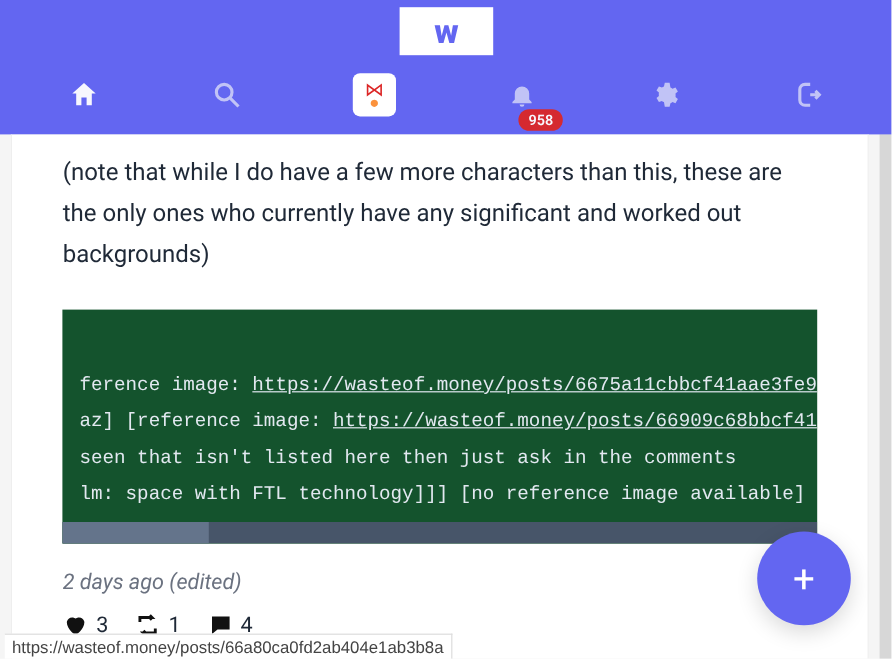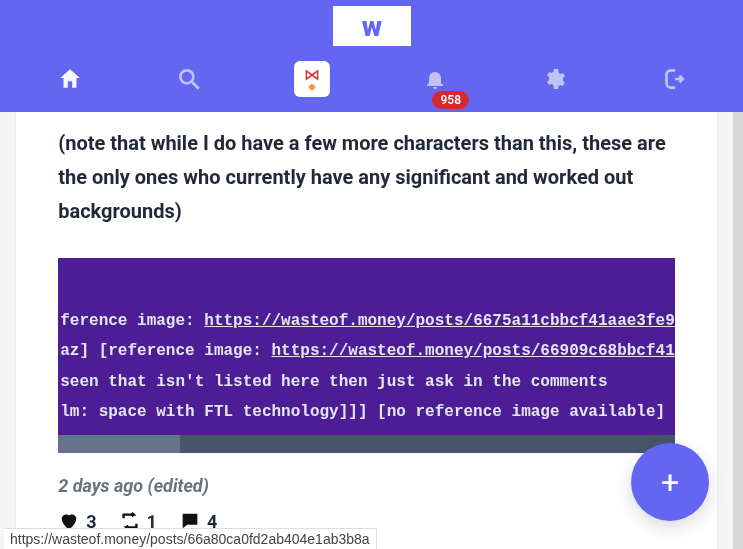--- a/index.html
+++ b/index.html
@@ -89,21 +89,20 @@
 }
 .content-wrap {
   position: absolute;
   top: 112px;
   left: 0;
   right: 10px;
   bottom: 0;
   overflow: hidden;
   display: flex;
   justify-content: center;
-  font-weight: bold;
 }
 .main-scrollbar {
   position: absolute;
   right: 0;
   top: 0;
   width: 10px;
   height: 100%;
   background: rgba(0,0,0,0.12);
 }
 .post-card {
@@ -115,30 +114,30 @@
   border-right: 1px solid #eee;
 }
 .post-note {
   font-size: 20px;
   color: #1f2937;
   line-height: 1.7;
   padding-top: 14px;
 }
 .code-block {
   margin-top: 30px;
-  background: #4c1d95;
+  background: #14532d;
   color: #e2e8f0;
   font-family: "Courier New", monospace;
   font-size: 16px;
   line-height: 1.9;
   height: 195px;
   position: relative;
   overflow: hidden;
   padding-top: 48px;
-  padding-left: 0;
+  padding-left: 12px;
   white-space: nowrap;
 }
 .code-line { padding-left: 2px; }
 .code-link {
   color: #e2e8f0;
   text-decoration: underline;
 }
 .cb-scroll {
   position: absolute;
   bottom: 0;

